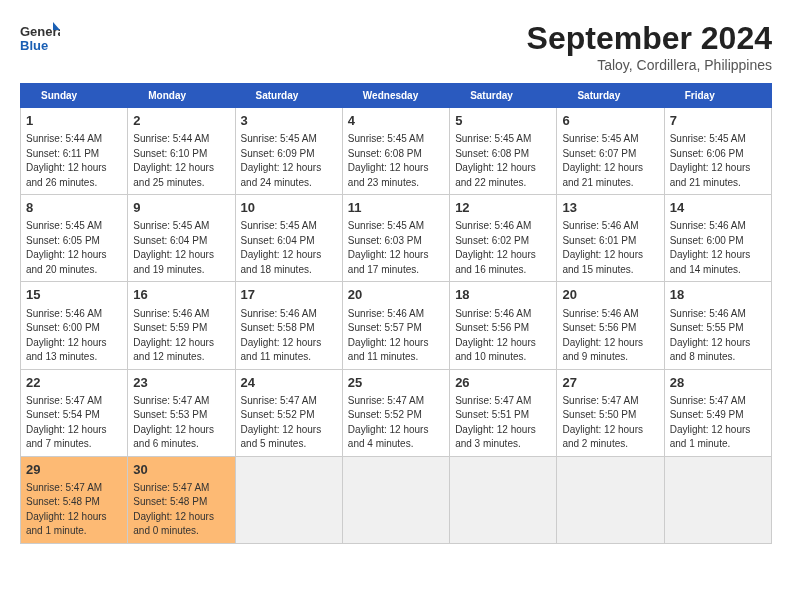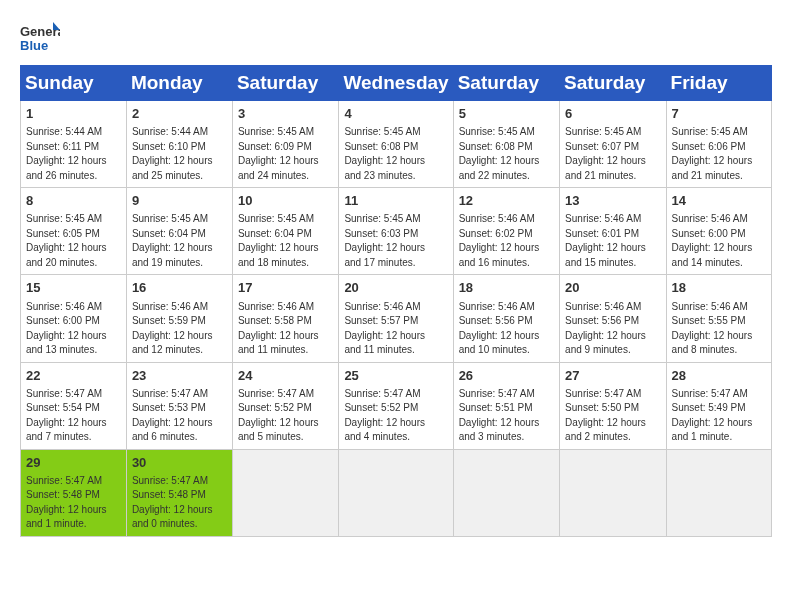--- a/index.html
+++ b/index.html
@@ -41,40 +41,40 @@
       color: #555;
     }
     table {
       width: 100%;
       border-collapse: collapse;
       font-size: 10.5px;
     }
     thead tr th {
       background: #2a5abf;
       color: #fff;
-      padding: 6px 4px;
+      padding: 6px 20px;
       text-align: left;
-      font-size: 19px;
+      font-size: 10px;
       font-weight: bold;
       border: 1px solid #2a5abf;
     }
     tbody tr td {
       border: 1px solid #ccc;
       vertical-align: top;
       padding: 4px 5px;
       height: 80px;
       width: 14.28%;
       color: #333;
       line-height: 1.4;
     }
     tbody tr td.empty {
       background: #f9f9f9;
     }
     tbody tr:last-child td {
-      background: #84cc16;
+      background: #fdba74;
     }
     .day-num {
       font-size: 13px;
       font-weight: bold;
       display: block;
       margin-bottom: 2px;
     }
     .day-detail {
       font-size: 10px;
       color: #333;
@@ -84,20 +84,24 @@
 </head>
 <body>
 
 <div class="header-area">
   <div class="logo">
     <svg class="logo-icon" viewBox="0 0 40 35" xmlns="http://www.w3.org/2000/svg">
       <text x="0" y="16" font-size="13" font-weight="bold" fill="#333">General</text>
       <text x="0" y="30" font-size="13" font-weight="bold" fill="#1a5fb4">Blue</text>
       <polygon points="33,2 40,10 33,10" fill="#1a5fb4"></polygon>
     </svg>
+  </div>
+  <div class="title-area">
+    <div class="month-title">September 2024</div>
+    <div class="location">Taloy, Cordillera, Philippines</div>
   </div>
 </div>
 
 <table>
   <thead>
     <tr>
       <th>Sunday</th>
       <th>Monday</th>
       <th>Saturday</th>
       <th>Wednesday</th>

